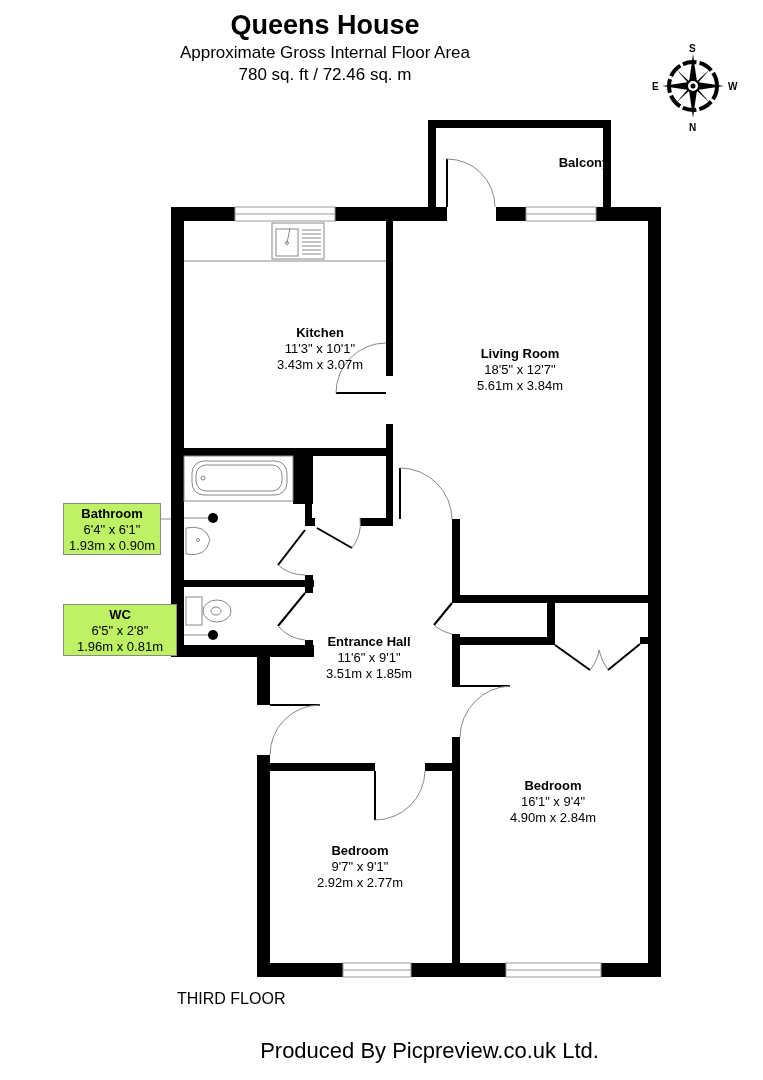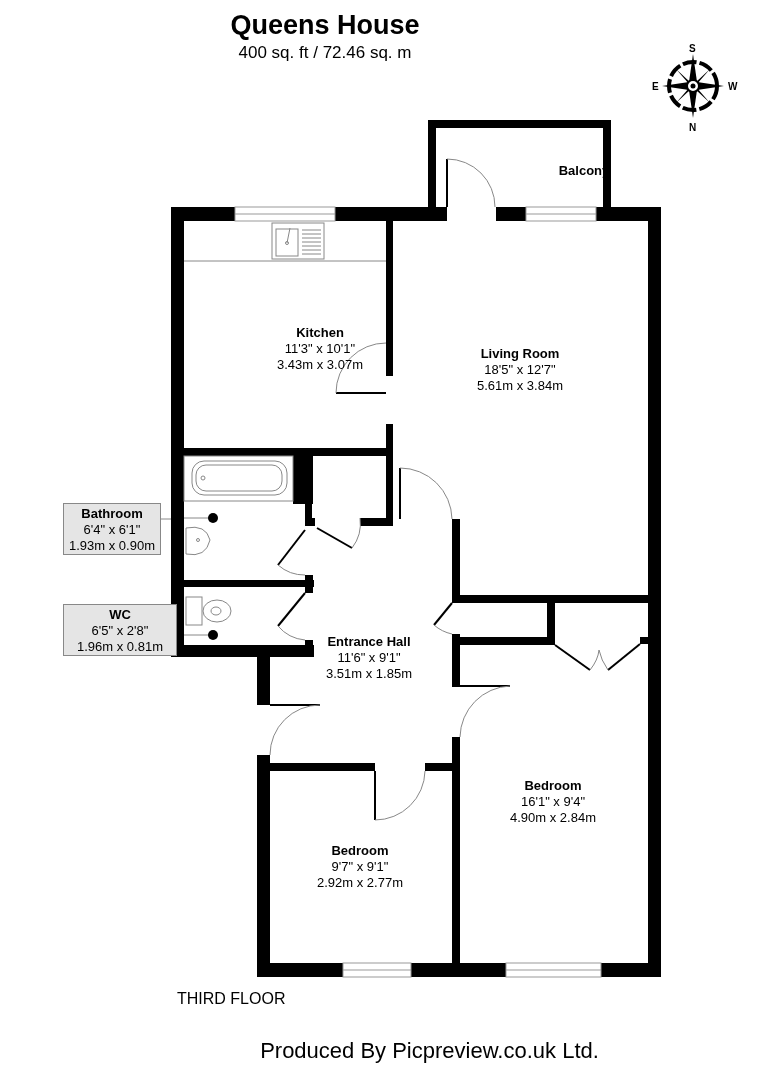--- a/index.html
+++ b/index.html
@@ -5,31 +5,32 @@
   html, body { margin: 0; padding: 0; background: #ffffff; }
   body { width: 763px; height: 1080px; position: relative; overflow: hidden; font-family: "Liberation Sans", sans-serif; color: #000; }
   .header { position: absolute; left: 0; top: 8px; width: 650px; text-align: center; }
   .title { font-size: 27px; font-weight: bold; line-height: 34px; }
   .subtitle { font-size: 17px; line-height: 22px; }
   .area { font-size: 17px; line-height: 22px; }
   .compass { position: absolute; left: 652px; top: 40px; width: 86px; height: 92px; }
   svg.plan { position: absolute; left: 0; top: 0; }
   .room-label { position: absolute; text-align: center; font-size: 13px; line-height: 16px; transform: translateX(-50%); white-space: nowrap; }
   .room-label .rname { font-weight: bold; }
-  .callout { position: absolute; border: 1px solid #888; background: #e5e5e5; text-align: center; font-size: 13px; line-height: 16px; padding: 2px 0; box-sizing: border-box; }
+  .callout { position: absolute; border: 1px solid #888; background: #bef264; text-align: center; font-size: 13px; line-height: 16px; padding: 2px 0; box-sizing: border-box; }
   .callout .rname { font-weight: bold; }
   .floor-label { position: absolute; left: 177px; top: 990px; font-size: 16px; }
   .footer { position: absolute; left: 0; top: 1038px; width: 763px; text-align: center; font-size: 22px; padding-left: 48px; }
 </style>
 </head>
 <body>
 
 <div class="header">
   <div class="title">Queens House</div>
-  <div class="area">400 sq. ft / 72.46 sq. m</div>
+  <div class="subtitle">Approximate Gross Internal Floor Area</div>
+  <div class="area">780 sq. ft / 72.46 sq. m</div>
 </div>
 
 <svg class="compass" viewBox="0 0 86 92">
   <text x="37" y="12" font-size="10" font-weight="bold" font-family="Liberation Sans, sans-serif">S</text>
   <text x="0" y="50" font-size="10" font-weight="bold" font-family="Liberation Sans, sans-serif">E</text>
   <text x="76" y="50" font-size="10" font-weight="bold" font-family="Liberation Sans, sans-serif">W</text>
   <text x="37" y="91" font-size="10" font-weight="bold" font-family="Liberation Sans, sans-serif">N</text>
   <circle cx="41" cy="46" r="24" fill="none" stroke="#000" stroke-width="4" stroke-dasharray="14 3"></circle>
   <polygon points="41,14 45,42 41,46 37,42" fill="#000"></polygon>
   <polygon points="41,78 45,50 41,46 37,50" fill="#000"></polygon>
@@ -169,21 +170,21 @@
     <ellipse cx="217" cy="611" rx="14" ry="11"></ellipse>
     <ellipse cx="216" cy="611" rx="5" ry="4"></ellipse>
   </g>
   <line x1="184" y1="635" x2="213" y2="635" stroke="#888" stroke-width="1"></line>
   <circle cx="213" cy="635" r="5" fill="#000"></circle>
 
   <line x1="161" y1="519" x2="171" y2="519" stroke="#888" stroke-width="1"></line>
   <line x1="161" y1="634" x2="171" y2="634" stroke="#888" stroke-width="1"></line>
 </svg>
 
-<div class="room-label" style="left:562px; top:163px;padding-left:44px;">
+<div class="room-label" style="left:562px; top:155px;padding-left:44px;">
   <div class="rname">Balcony</div>
 </div>
 <div class="room-label" style="left:288px; top:325px;margin-left:32px;">
   <div class="rname">Kitchen</div>
   <div>11'3" x 10'1"</div>
   <div>3.43m x 3.07m</div>
 </div>
 <div class="room-label" style="left:520px; top:346px;">
   <div class="rname">Living Room</div>
   <div>18'5" x 12'7"</div>

